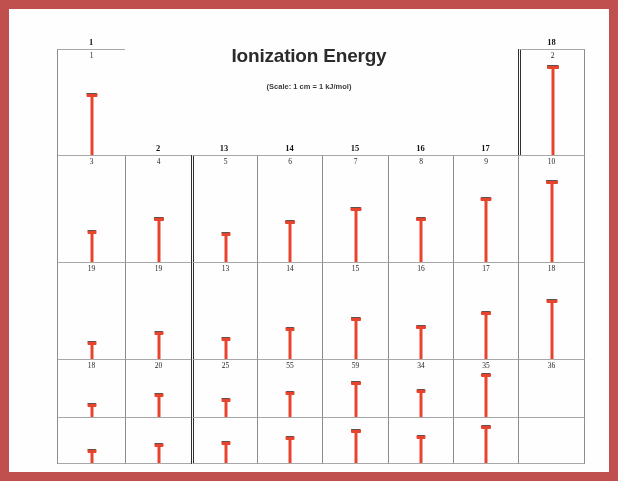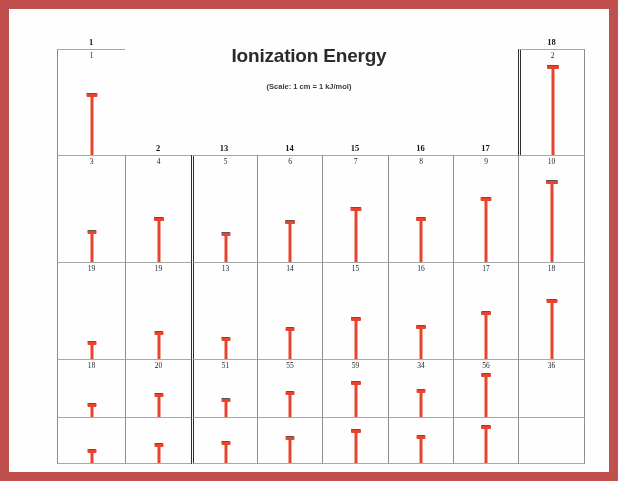--- a/index.html
+++ b/index.html
@@ -299,21 +299,21 @@
           </div>
         </div>
         <div class="cell" style="left: 68px; top: 350px; width: 66px; height: 58px;">
           <div class="cell-number">20</div>
           <div class="nail" style="left: 50%; margin-left: -7px; width: 14px; height: 24px;">
             <div class="shaft" style="height: 24px;"></div>
             <div class="head" style="width: 9px; bottom: 20.5px;"></div>
           </div>
         </div>
         <div class="cell thick-left" style="left: 134px; top: 350px; width: 66px; height: 58px;">
-          <div class="cell-number">51</div>
+          <div class="cell-number">25</div>
           <div class="nail" style="left: 50%; margin-left: -7px; width: 14px; height: 19px;">
             <div class="shaft" style="height: 19px;"></div>
             <div class="head" style="width: 9px; bottom: 15.5px;"></div>
           </div>
         </div>
         <div class="cell" style="left: 200px; top: 350px; width: 65px; height: 58px;">
           <div class="cell-number">55</div>
           <div class="nail" style="left: 50%; margin-left: -7px; width: 14px; height: 26px;">
             <div class="shaft" style="height: 26px;"></div>
             <div class="head" style="width: 9px; bottom: 22.5px;"></div>
@@ -327,21 +327,21 @@
           </div>
         </div>
         <div class="cell" style="left: 331px; top: 350px; width: 65px; height: 58px;">
           <div class="cell-number">34</div>
           <div class="nail" style="left: 50%; margin-left: -7px; width: 14px; height: 28px;">
             <div class="shaft" style="height: 28px;"></div>
             <div class="head" style="width: 9px; bottom: 24.5px;"></div>
           </div>
         </div>
         <div class="cell" style="left: 396px; top: 350px; width: 65px; height: 58px;">
-          <div class="cell-number">56</div>
+          <div class="cell-number">35</div>
           <div class="nail" style="left: 50%; margin-left: -7px; width: 14px; height: 44px;">
             <div class="shaft" style="height: 44px;"></div>
             <div class="head" style="width: 10px; bottom: 40.5px;"></div>
           </div>
         </div>
         <div class="cell last-col" style="left: 461px; top: 350px; width: 67px; height: 58px;">
           <div class="cell-number">36</div>
         </div>
         <div class="cell last-row" style="left: 0px; top: 408px; width: 68px; height: 47px;">
           <div class="nail" style="left: 50%; margin-left: -7px; width: 14px; height: 14px;">

